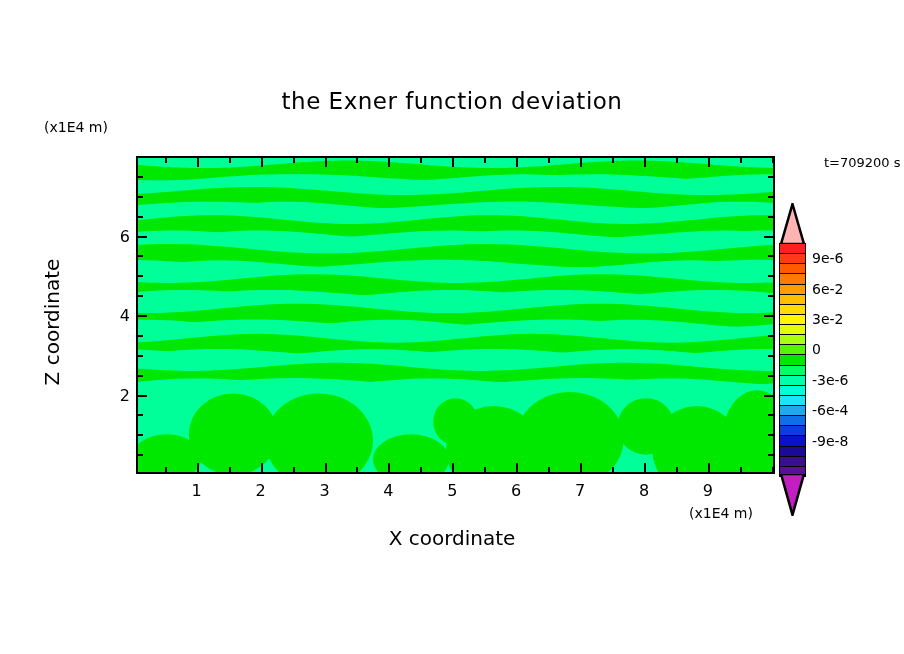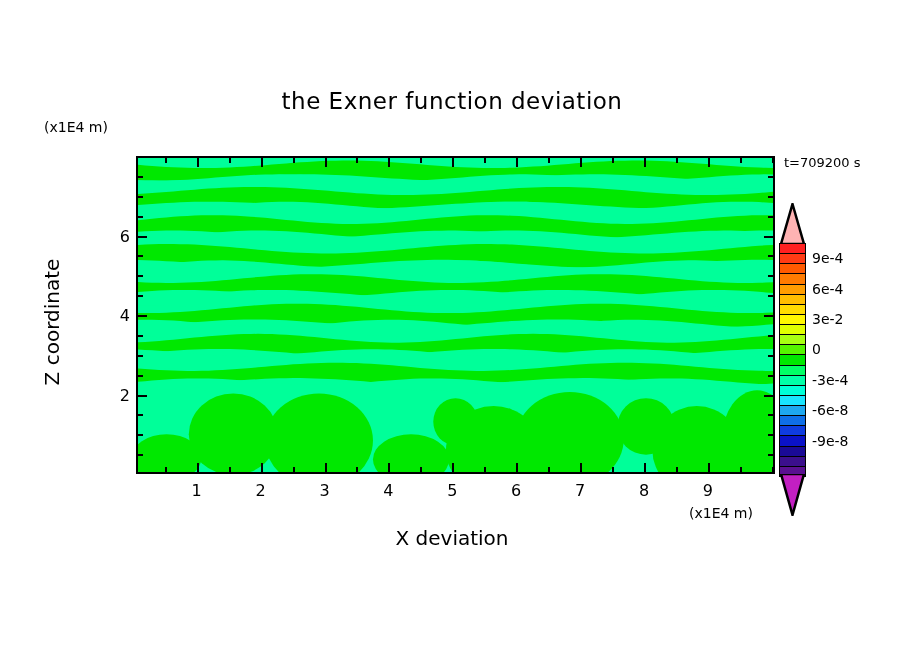--- a/index.html
+++ b/index.html
@@ -10,21 +10,21 @@
 
   #title{left:0;top:88px;width:904px;text-align:center;font-size:23px;letter-spacing:.5px;}
 
   #zunit{left:44px;top:119px;font-size:14px;}
   #xunit{left:689px;top:505px;font-size:14px;}
 
   #xtitle{left:0;top:526px;width:904px;text-align:center;font-size:20px;}
   #ztitle{left:-33px;top:310px;width:170px;text-align:center;font-size:20px;
           transform:rotate(-90deg);transform-origin:50% 50%;}
 
-  #tstamp{left:784px;top:155px;font-size:13px;}
+  #tstamp{left:824px;top:155px;font-size:13px;}
 
   
   #plot{position:absolute;left:136px;top:156px;width:639px;height:318px;
         border:2px solid #000;box-sizing:border-box;background:#00ff99;overflow:hidden;}
   #field{position:absolute;inset:0;width:100%;height:100%;display:block;}
 
   
   .tick{position:absolute;background:#000;}
   .tk-b{width:2px;}
   .tk-l{height:2px;}
@@ -42,21 +42,21 @@
   #arr-bot{top:474px;height:42px;}
   .cblab{position:absolute;left:812px;font-size:14px;white-space:pre;
          transform:translateY(-50%);}
 </style>
 </head>
 <body>
 
 <div class="txt" id="title">the Exner function deviation</div>
 <div class="txt" id="zunit">(x1E4 m)</div>
 <div class="txt" id="xunit">(x1E4 m)</div>
-<div class="txt" id="xtitle">X deviation</div>
+<div class="txt" id="xtitle">X coordinate</div>
 <div class="txt" id="ztitle">Z coordinate</div>
 <div class="txt" id="tstamp">t=709200 s</div>
 
 <div id="plot">
   <svg id="field" viewBox="0 0 1000 500" preserveAspectRatio="none">
       <path d="M0.0,10.9 L11.1,11.8 L22.2,12.6 L33.3,13.4 L44.4,14.2 L55.6,14.8 L66.7,15.3 L77.8,15.6 L88.9,15.9 L100.0,16.0 L111.1,16.0 L122.2,15.8 L133.3,15.5 L144.4,15.0 L155.6,14.5 L166.7,13.8 L177.8,13.1 L188.9,12.2 L200.0,11.4 L211.1,10.4 L222.2,9.5 L233.3,8.6 L244.4,7.7 L255.6,6.9 L266.7,6.2 L277.8,5.5 L288.9,4.9 L300.0,4.5 L311.1,4.2 L322.2,4.0 L333.3,4.0 L344.4,4.1 L355.6,4.4 L366.7,4.8 L377.8,5.3 L388.9,5.9 L400.0,6.6 L411.1,7.4 L422.2,8.2 L433.3,9.1 L444.4,10.1 L455.6,11.0 L466.7,11.9 L477.8,12.7 L488.9,13.5 L500.0,14.2 L511.1,14.8 L522.2,15.3 L533.3,15.7 L544.4,15.9 L555.6,16.0 L566.7,16.0 L577.8,15.8 L588.9,15.4 L600.0,15.0 L611.1,14.4 L622.2,13.7 L633.3,13.0 L644.4,12.2 L655.6,11.3 L666.7,10.4 L677.8,9.4 L688.9,8.5 L700.0,7.7 L711.1,6.8 L722.2,6.1 L733.3,5.4 L744.4,4.9 L755.6,4.5 L766.7,4.2 L777.8,4.0 L788.9,4.0 L800.0,4.1 L811.1,4.4 L822.2,4.8 L833.3,5.3 L844.4,5.9 L855.6,6.7 L866.7,7.5 L877.8,8.3 L888.9,9.2 L900.0,10.1 L911.1,11.1 L922.2,12.0 L933.3,12.8 L944.4,13.6 L955.6,14.3 L966.7,14.9 L977.8,15.3 L988.9,15.7 L1000.0,15.9 L1000.0,34.8 L988.9,35.3 L977.8,35.6 L966.7,35.9 L955.6,36.1 L944.4,36.1 L933.3,36.0 L922.2,35.8 L911.1,35.5 L900.0,35.1 L888.9,34.6 L877.8,34.0 L866.7,33.3 L855.6,32.6 L844.4,31.8 L833.3,31.0 L822.2,30.2 L811.1,29.5 L800.0,28.7 L788.9,28.1 L777.8,27.5 L766.7,26.9 L755.6,26.5 L744.4,26.2 L733.3,26.0 L722.2,25.9 L711.1,25.9 L700.0,26.1 L688.9,26.3 L677.8,26.7 L666.7,27.2 L655.6,27.8 L644.4,28.4 L633.3,29.1 L622.2,29.9 L611.1,30.6 L600.0,31.4 L588.9,32.2 L577.8,32.9 L566.7,33.6 L555.6,34.3 L544.4,34.8 L533.3,35.3 L522.2,35.7 L511.1,35.9 L500.0,36.1 L488.9,36.1 L477.8,36.0 L466.7,35.8 L455.6,35.5 L444.4,35.0 L433.3,34.5 L422.2,33.9 L411.1,33.2 L400.0,32.5 L388.9,31.7 L377.8,30.9 L366.7,30.2 L355.6,29.4 L344.4,28.7 L333.3,28.0 L322.2,27.4 L311.1,26.9 L300.0,26.5 L288.9,26.2 L277.8,26.0 L266.7,25.9 L255.6,25.9 L244.4,26.1 L233.3,26.4 L222.2,26.8 L211.1,27.2 L200.0,27.8 L188.9,28.5 L177.8,29.2 L166.7,29.9 L155.6,30.7 L144.4,31.5 L133.3,32.3 L122.2,33.0 L111.1,33.7 L100.0,34.3 L88.9,34.9 L77.8,35.3 L66.7,35.7 L55.6,35.9 L44.4,36.1 L33.3,36.1 L22.2,36.0 L11.1,35.8 L0.0,35.4 Z" fill="#00e800"></path>
       <path d="M0.0,35.5 L11.1,35.8 L22.2,36.0 L33.3,36.0 L44.4,35.8 L55.6,35.5 L66.7,35.1 L77.8,34.5 L88.9,33.8 L100.0,33.0 L111.1,32.1 L122.2,31.2 L133.3,30.3 L144.4,29.4 L155.6,28.6 L166.7,27.9 L177.8,27.2 L188.9,26.7 L200.0,26.3 L211.1,26.1 L222.2,26.0 L233.3,26.1 L244.4,26.4 L255.6,26.8 L266.7,27.3 L277.8,28.0 L288.9,28.8 L300.0,29.6 L311.1,30.5 L322.2,31.4 L333.3,32.3 L344.4,33.1 L355.6,33.9 L366.7,34.6 L377.8,35.2 L388.9,35.6 L400.0,35.9 L411.1,36.0 L422.2,35.9 L433.3,35.7 L444.4,35.4 L455.6,34.9 L466.7,34.2 L477.8,33.5 L488.9,32.7 L500.0,31.8 L511.1,30.9 L522.2,30.0 L533.3,29.1 L544.4,28.3 L555.6,27.6 L566.7,27.0 L577.8,26.5 L588.9,26.2 L600.0,26.0 L611.1,26.0 L622.2,26.2 L633.3,26.5 L644.4,27.0 L655.6,27.6 L666.7,28.3 L677.8,29.1 L688.9,29.9 L700.0,30.8 L711.1,31.7 L722.2,32.6 L733.3,33.5 L744.4,34.2 L755.6,34.8 L766.7,35.4 L777.8,35.7 L788.9,35.9 L800.0,36.0 L811.1,35.9 L822.2,35.6 L833.3,35.2 L844.4,34.6 L855.6,34.0 L866.7,33.2 L877.8,32.3 L888.9,31.4 L900.0,30.5 L911.1,29.6 L922.2,28.8 L933.3,28.0 L944.4,27.3 L955.6,26.8 L966.7,26.4 L977.8,26.1 L988.9,26.0 L1000.0,26.1 L1000.0,50.4 L988.9,49.8 L977.8,49.2 L966.7,48.8 L955.6,48.5 L944.4,48.3 L933.3,48.3 L922.2,48.3 L911.1,48.6 L900.0,48.9 L888.9,49.4 L877.8,50.0 L866.7,50.7 L855.6,51.4 L844.4,52.1 L833.3,52.9 L822.2,53.7 L811.1,54.4 L800.0,55.0 L788.9,55.6 L777.8,56.1 L766.7,56.4 L755.6,56.7 L744.4,56.7 L733.3,56.7 L722.2,56.5 L711.1,56.2 L700.0,55.7 L688.9,55.2 L677.8,54.6 L666.7,53.9 L655.6,53.1 L644.4,52.3 L633.3,51.6 L622.2,50.8 L611.1,50.2 L600.0,49.6 L588.9,49.1 L577.8,48.7 L566.7,48.4 L555.6,48.3 L544.4,48.3 L533.3,48.4 L522.2,48.7 L511.1,49.1 L500.0,49.6 L488.9,50.2 L477.8,50.9 L466.7,51.7 L455.6,52.4 L444.4,53.2 L433.3,53.9 L422.2,54.6 L411.1,55.3 L400.0,55.8 L388.9,56.2 L377.8,56.5 L366.7,56.7 L355.6,56.7 L344.4,56.6 L333.3,56.4 L322.2,56.0 L311.1,55.5 L300.0,55.0 L288.9,54.3 L277.8,53.6 L266.7,52.8 L255.6,52.0 L244.4,51.3 L233.3,50.6 L222.2,49.9 L211.1,49.4 L200.0,48.9 L188.9,48.5 L177.8,48.3 L166.7,48.3 L155.6,48.3 L144.4,48.5 L133.3,48.8 L122.2,49.3 L111.1,49.8 L100.0,50.5 L88.9,51.2 L77.8,52.0 L66.7,52.7 L55.6,53.5 L44.4,54.2 L33.3,54.9 L22.2,55.5 L11.1,56.0 L0.0,56.4 Z" fill="#00ff99"></path>
       <path d="M0.0,57.3 L11.1,56.7 L22.2,55.9 L33.3,55.0 L44.4,54.1 L55.6,53.2 L66.7,52.3 L77.8,51.3 L88.9,50.4 L100.0,49.5 L111.1,48.7 L122.2,48.0 L133.3,47.3 L144.4,46.8 L155.6,46.4 L166.7,46.1 L177.8,46.0 L188.9,46.0 L200.0,46.2 L211.1,46.4 L222.2,46.9 L233.3,47.4 L244.4,48.0 L255.6,48.8 L266.7,49.6 L277.8,50.5 L288.9,51.4 L300.0,52.3 L311.1,53.3 L322.2,54.2 L333.3,55.1 L344.4,56.0 L355.6,56.7 L366.7,57.4 L377.8,58.0 L388.9,58.4 L400.0,58.8 L411.1,58.9 L422.2,59.0 L433.3,58.9 L444.4,58.7 L455.6,58.3 L466.7,57.9 L477.8,57.3 L488.9,56.6 L500.0,55.8 L511.1,54.9 L522.2,54.0 L533.3,53.1 L544.4,52.1 L555.6,51.2 L566.7,50.3 L577.8,49.4 L588.9,48.6 L600.0,47.9 L611.1,47.3 L622.2,46.8 L633.3,46.4 L644.4,46.1 L655.6,46.0 L666.7,46.0 L677.8,46.2 L688.9,46.5 L700.0,46.9 L711.1,47.5 L722.2,48.1 L733.3,48.9 L744.4,49.7 L755.6,50.6 L766.7,51.5 L777.8,52.5 L788.9,53.4 L800.0,54.4 L811.1,55.2 L822.2,56.1 L833.3,56.8 L844.4,57.5 L855.6,58.0 L866.7,58.5 L877.8,58.8 L888.9,59.0 L900.0,59.0 L911.1,58.9 L922.2,58.6 L933.3,58.3 L944.4,57.8 L955.6,57.2 L966.7,56.4 L977.8,55.7 L988.9,54.8 L1000.0,53.9 L1000.0,71.5 L988.9,72.2 L977.8,72.9 L966.7,73.6 L955.6,74.4 L944.4,75.3 L933.3,76.1 L922.2,76.8 L911.1,77.6 L900.0,78.3 L888.9,78.9 L877.8,79.4 L866.7,79.9 L855.6,80.2 L844.4,80.4 L833.3,80.5 L822.2,80.5 L811.1,80.4 L800.0,80.1 L788.9,79.8 L777.8,79.3 L766.7,78.8 L755.6,78.1 L744.4,77.4 L733.3,76.7 L722.2,75.9 L711.1,75.1 L700.0,74.3 L688.9,73.5 L677.8,72.7 L666.7,72.0 L655.6,71.4 L644.4,70.8 L633.3,70.3 L622.2,69.9 L611.1,69.7 L600.0,69.5 L588.9,69.5 L577.8,69.6 L566.7,69.8 L555.6,70.1 L544.4,70.5 L533.3,71.0 L522.2,71.6 L511.1,72.3 L500.0,73.0 L488.9,73.8 L477.8,74.6 L466.7,75.4 L455.6,76.2 L444.4,76.9 L433.3,77.7 L422.2,78.4 L411.1,79.0 L400.0,79.5 L388.9,79.9 L377.8,80.2 L366.7,80.4 L355.6,80.5 L344.4,80.5 L333.3,80.3 L322.2,80.1 L311.1,79.7 L300.0,79.2 L288.9,78.7 L277.8,78.0 L266.7,77.3 L255.6,76.6 L244.4,75.8 L233.3,75.0 L222.2,74.2 L211.1,73.4 L200.0,72.6 L188.9,71.9 L177.8,71.3 L166.7,70.7 L155.6,70.3 L144.4,69.9 L133.3,69.6 L122.2,69.5 L111.1,69.5 L100.0,69.6 L88.9,69.8 L77.8,70.1 L66.7,70.5 L55.6,71.1 L44.4,71.7 L33.3,72.4 L22.2,73.1 L11.1,73.9 L0.0,74.7 Z" fill="#00e800"></path>
       <path d="M0.0,78.1 L11.1,78.9 L22.2,79.6 L33.3,80.1 L44.4,80.4 L55.6,80.5 L66.7,80.4 L77.8,80.1 L88.9,79.6 L100.0,78.9 L111.1,78.0 L122.2,77.1 L133.3,76.1 L144.4,75.0 L155.6,73.9 L166.7,72.9 L177.8,72.0 L188.9,71.1 L200.0,70.4 L211.1,69.9 L222.2,69.6 L233.3,69.5 L244.4,69.6 L255.6,69.9 L266.7,70.4 L277.8,71.1 L288.9,71.9 L300.0,72.8 L311.1,73.9 L322.2,74.9 L333.3,76.0 L344.4,77.0 L355.6,78.0 L366.7,78.8 L377.8,79.5 L388.9,80.0 L400.0,80.4 L411.1,80.5 L422.2,80.4 L433.3,80.1 L444.4,79.6 L455.6,79.0 L466.7,78.2 L477.8,77.2 L488.9,76.2 L500.0,75.2 L511.1,74.1 L522.2,73.0 L533.3,72.1 L544.4,71.2 L555.6,70.5 L566.7,70.0 L577.8,69.6 L588.9,69.5 L600.0,69.6 L611.1,69.8 L622.2,70.3 L633.3,71.0 L644.4,71.8 L655.6,72.7 L666.7,73.7 L677.8,74.8 L688.9,75.8 L700.0,76.9 L711.1,77.8 L722.2,78.7 L733.3,79.4 L744.4,80.0 L755.6,80.3 L766.7,80.5 L777.8,80.4 L788.9,80.2 L800.0,79.7 L811.1,79.1 L822.2,78.3 L833.3,77.4 L844.4,76.4 L855.6,75.3 L866.7,74.2 L877.8,73.2 L888.9,72.2 L900.0,71.4 L911.1,70.6 L922.2,70.1 L933.3,69.7 L944.4,69.5 L955.6,69.5 L966.7,69.8 L977.8,70.2 L988.9,70.9 L1000.0,71.6 L1000.0,99.1 L988.9,98.2 L977.8,97.3 L966.7,96.4 L955.6,95.6 L944.4,94.9 L933.3,94.3 L922.2,93.8 L911.1,93.5 L900.0,93.3 L888.9,93.4 L877.8,93.6 L866.7,94.0 L855.6,94.5 L844.4,95.2 L833.3,96.0 L822.2,96.8 L811.1,97.7 L800.0,98.6 L788.9,99.5 L777.8,100.3 L766.7,101.1 L755.6,101.7 L744.4,102.2 L733.3,102.5 L722.2,102.7 L711.1,102.6 L700.0,102.4 L688.9,102.1 L677.8,101.5 L666.7,100.9 L655.6,100.1 L644.4,99.3 L633.3,98.4 L622.2,97.4 L611.1,96.6 L600.0,95.7 L588.9,95.0 L577.8,94.3 L566.7,93.8 L555.6,93.5 L544.4,93.3 L533.3,93.4 L522.2,93.5 L511.1,93.9 L500.0,94.4 L488.9,95.1 L477.8,95.8 L466.7,96.7 L455.6,97.6 L444.4,98.5 L433.3,99.4 L422.2,100.2 L411.1,101.0 L400.0,101.6 L388.9,102.1 L377.8,102.5 L366.7,102.7 L355.6,102.7 L344.4,102.5 L333.3,102.1 L322.2,101.6 L311.1,101.0 L300.0,100.2 L288.9,99.4 L277.8,98.5 L266.7,97.6 L255.6,96.7 L244.4,95.8 L233.3,95.1 L222.2,94.4 L211.1,93.9 L200.0,93.5 L188.9,93.4 L177.8,93.3 L166.7,93.5 L155.6,93.8 L144.4,94.3 L133.3,95.0 L122.2,95.7 L111.1,96.6 L100.0,97.5 L88.9,98.4 L77.8,99.3 L66.7,100.1 L55.6,100.9 L44.4,101.5 L33.3,102.1 L22.2,102.4 L11.1,102.6 L0.0,102.7 Z" fill="#00ff99"></path>
       <path d="M0.0,99.0 L11.1,97.9 L22.2,96.7 L33.3,95.7 L44.4,94.6 L55.6,93.7 L66.7,92.9 L77.8,92.2 L88.9,91.6 L100.0,91.2 L111.1,91.0 L122.2,91.0 L133.3,91.2 L144.4,91.5 L155.6,92.0 L166.7,92.6 L177.8,93.4 L188.9,94.3 L200.0,95.3 L211.1,96.4 L222.2,97.5 L233.3,98.6 L244.4,99.7 L255.6,100.8 L266.7,101.8 L277.8,102.7 L288.9,103.4 L300.0,104.1 L311.1,104.6 L322.2,104.9 L333.3,105.0 L344.4,104.9 L355.6,104.7 L366.7,104.3 L377.8,103.8 L388.9,103.0 L400.0,102.2 L411.1,101.3 L422.2,100.2 L433.3,99.1 L444.4,98.0 L455.6,96.9 L466.7,95.8 L477.8,94.8 L488.9,93.8 L500.0,93.0 L511.1,92.3 L522.2,91.7 L533.3,91.3 L544.4,91.1 L555.6,91.0 L566.7,91.1 L577.8,91.4 L588.9,91.9 L600.0,92.5 L611.1,93.3 L622.2,94.2 L633.3,95.2 L644.4,96.2 L655.6,97.4 L666.7,98.5 L677.8,99.6 L688.9,100.7 L700.0,101.7 L711.1,102.6 L722.2,103.4 L733.3,104.0 L744.4,104.5 L755.6,104.8 L766.7,105.0 L777.8,105.0 L788.9,104.8 L800.0,104.4 L811.1,103.8 L822.2,103.1 L833.3,102.3 L844.4,101.4 L855.6,100.4 L866.7,99.3 L877.8,98.2 L888.9,97.0 L900.0,95.9 L911.1,94.9 L922.2,93.9 L933.3,93.1 L944.4,92.3 L955.6,91.8 L966.7,91.3 L977.8,91.1 L988.9,91.0 L1000.0,91.1 L1000.0,118.7 L988.9,117.9 L977.8,117.2 L966.7,116.6 L955.6,116.1 L944.4,115.8 L933.3,115.6 L922.2,115.6 L911.1,115.7 L900.0,116.0 L888.9,116.4 L877.8,116.9 L866.7,117.6 L855.6,118.4 L844.4,119.2 L833.3,120.1 L822.2,121.1 L811.1,122.0 L800.0,123.0 L788.9,123.9 L777.8,124.7 L766.7,125.5 L755.6,126.1 L744.4,126.7 L733.3,127.1 L722.2,127.3 L711.1,127.4 L700.0,127.4 L688.9,127.2 L677.8,126.9 L666.7,126.4 L655.6,125.8 L644.4,125.1 L633.3,124.3 L622.2,123.4 L611.1,122.5 L600.0,121.5 L588.9,120.6 L577.8,119.6 L566.7,118.8 L555.6,118.0 L544.4,117.2 L533.3,116.6 L522.2,116.1 L511.1,115.8 L500.0,115.6 L488.9,115.6 L477.8,115.7 L466.7,115.9 L455.6,116.3 L444.4,116.8 L433.3,117.5 L422.2,118.3 L411.1,119.1 L400.0,120.0 L388.9,120.9 L377.8,121.9 L366.7,122.8 L355.6,123.7 L344.4,124.6 L333.3,125.4 L322.2,126.0 L311.1,126.6 L300.0,127.0 L288.9,127.3 L277.8,127.4 L266.7,127.4 L255.6,127.2 L244.4,126.9 L233.3,126.5 L222.2,125.9 L211.1,125.2 L200.0,124.4 L188.9,123.5 L177.8,122.6 L166.7,121.7 L155.6,120.7 L144.4,119.8 L133.3,118.9 L122.2,118.1 L111.1,117.3 L100.0,116.7 L88.9,116.2 L77.8,115.8 L66.7,115.6 L55.6,115.6 L44.4,115.6 L33.3,115.9 L22.2,116.3 L11.1,116.8 L0.0,117.4 Z" fill="#00e800"></path>
@@ -196,20 +196,20 @@
     <div class="band" style="top: 182.348px; height: 11.6304px; background: rgb(15, 60, 224);"></div>
     <div class="band" style="top: 192.478px; height: 11.6304px; background: rgb(10, 18, 200);"></div>
     <div class="band" style="top: 202.609px; height: 11.6304px; background: rgb(26, 10, 150);"></div>
     <div class="band" style="top: 212.739px; height: 11.6304px; background: rgb(59, 15, 140);"></div>
     <div class="band" style="top: 222.87px; height: 11.6304px; background: rgb(90, 16, 144);"></div>
   </div>
 <svg class="arrow" id="arr-bot" viewBox="0 0 27 42" preserveAspectRatio="none">
     <path d="M13.5,41 L25,0 L2,0 Z" fill="#c21fc2" stroke="#000" stroke-width="2.5"></path>
   </svg>
 <div id="cblabels">
-    <div class="cblab" style="top: 258.196px;">9e-4</div>
-    <div class="cblab" style="top: 288.587px;">6e-4</div>
+    <div class="cblab" style="top: 258.196px;">9e-6</div>
+    <div class="cblab" style="top: 288.587px;">6e-2</div>
     <div class="cblab" style="top: 318.978px;">3e-2</div>
     <div class="cblab" style="top: 349.37px;">0</div>
-    <div class="cblab" style="top: 379.761px;">-3e-4</div>
-    <div class="cblab" style="top: 410.152px;">-6e-8</div>
+    <div class="cblab" style="top: 379.761px;">-3e-6</div>
+    <div class="cblab" style="top: 410.152px;">-6e-4</div>
     <div class="cblab" style="top: 440.543px;">-9e-8</div>
   </div>
 
 </body></html>

